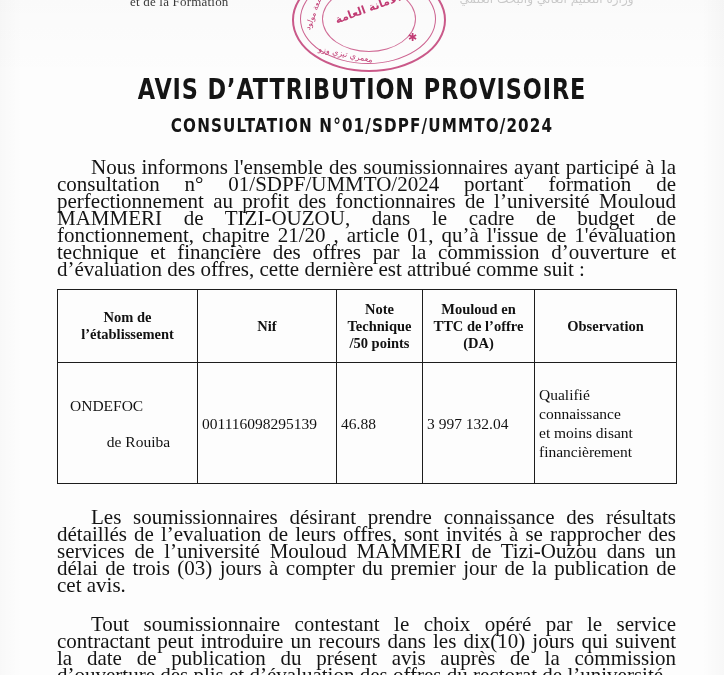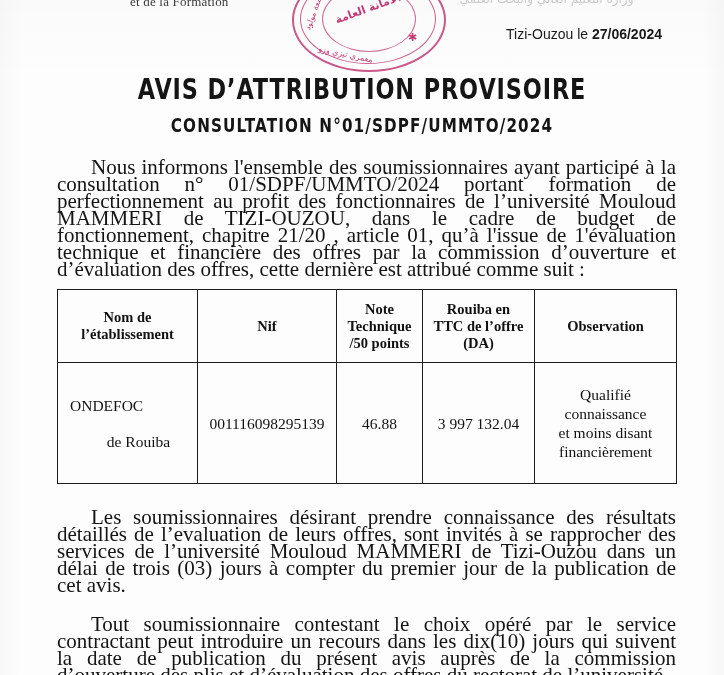--- a/index.html
+++ b/index.html
@@ -210,21 +210,20 @@
     height: 68px;
     font-size: 14.5px;
     font-weight: bold;
     line-height: 17px;
     text-align: center;
   }
   .award-table tbody td {
     height: 116px;
     font-size: 15.5px;
     line-height: 19px;
-    text-align: center;
   }
   .award-table .col-name  { width: 140px; }
   .award-table .col-nif   { width: 139px; }
   .award-table .col-note  { width: 86px;  }
   .award-table .col-mnt   { width: 112px; }
   .award-table .col-obs   { width: 142px; }
 
   td.cell-name {
     text-align: left !important;
     padding-left: 12px !important;
@@ -248,23 +247,20 @@
     <div class="ring-mid"></div>
     <div class="ring-inner"></div>
     <div class="ar-center">الأمانة العامة</div>
 
     <div class="ar-left">جامعة مولود</div>
     <div class="ar-bottom">معمري تيزي وزو</div>
 
     <div class="star s2">✱</div>
   </div>
 
-  <div class="date-line">
-    <span>Tizi-Ouzou le </span><span class="date-value">27/06/2024</span>
-  </div>
 
   <div class="doc-title">AVIS D’ATTRIBUTION PROVISOIRE</div>
   <div class="doc-subtitle">CONSULTATION N°01/SDPF/UMMTO/2024</div>
 
   <div class="body-block" style="top:159px;">
     <p class="para" id="intro-paragraph">Nous informons l'ensemble des soumissionnaires ayant  participé à la consultation n° 01/SDPF/UMMTO/2024 portant formation de perfectionnement   au profit des fonctionnaires de l’université Mouloud MAMMERI de TIZI-OUZOU, dans le cadre de budget de fonctionnement, chapitre 21/20 , article  01, qu’à l'issue de 1'évaluation technique et financière des offres par la commission d’ouverture et d’évaluation des offres, cette dernière est attribué comme suit :</p>
   </div>
 
   <table class="award-table">
     <colgroup>
@@ -282,21 +278,21 @@
         </th>
         <th>
           <span>Nif</span>
         </th>
         <th>
           <span>Note</span><br>
           <span>Technique</span><br>
           <span>/50 points</span>
         </th>
         <th>
-          <span>Rouiba en</span><br>
+          <span>Mouloud en</span><br>
           <span>TTC de l’offre</span><br>
           <span>(DA)</span>
         </th>
         <th>
           <span>Observation</span>
         </th>
       </tr>
     </thead>
     <tbody>
       <tr>

